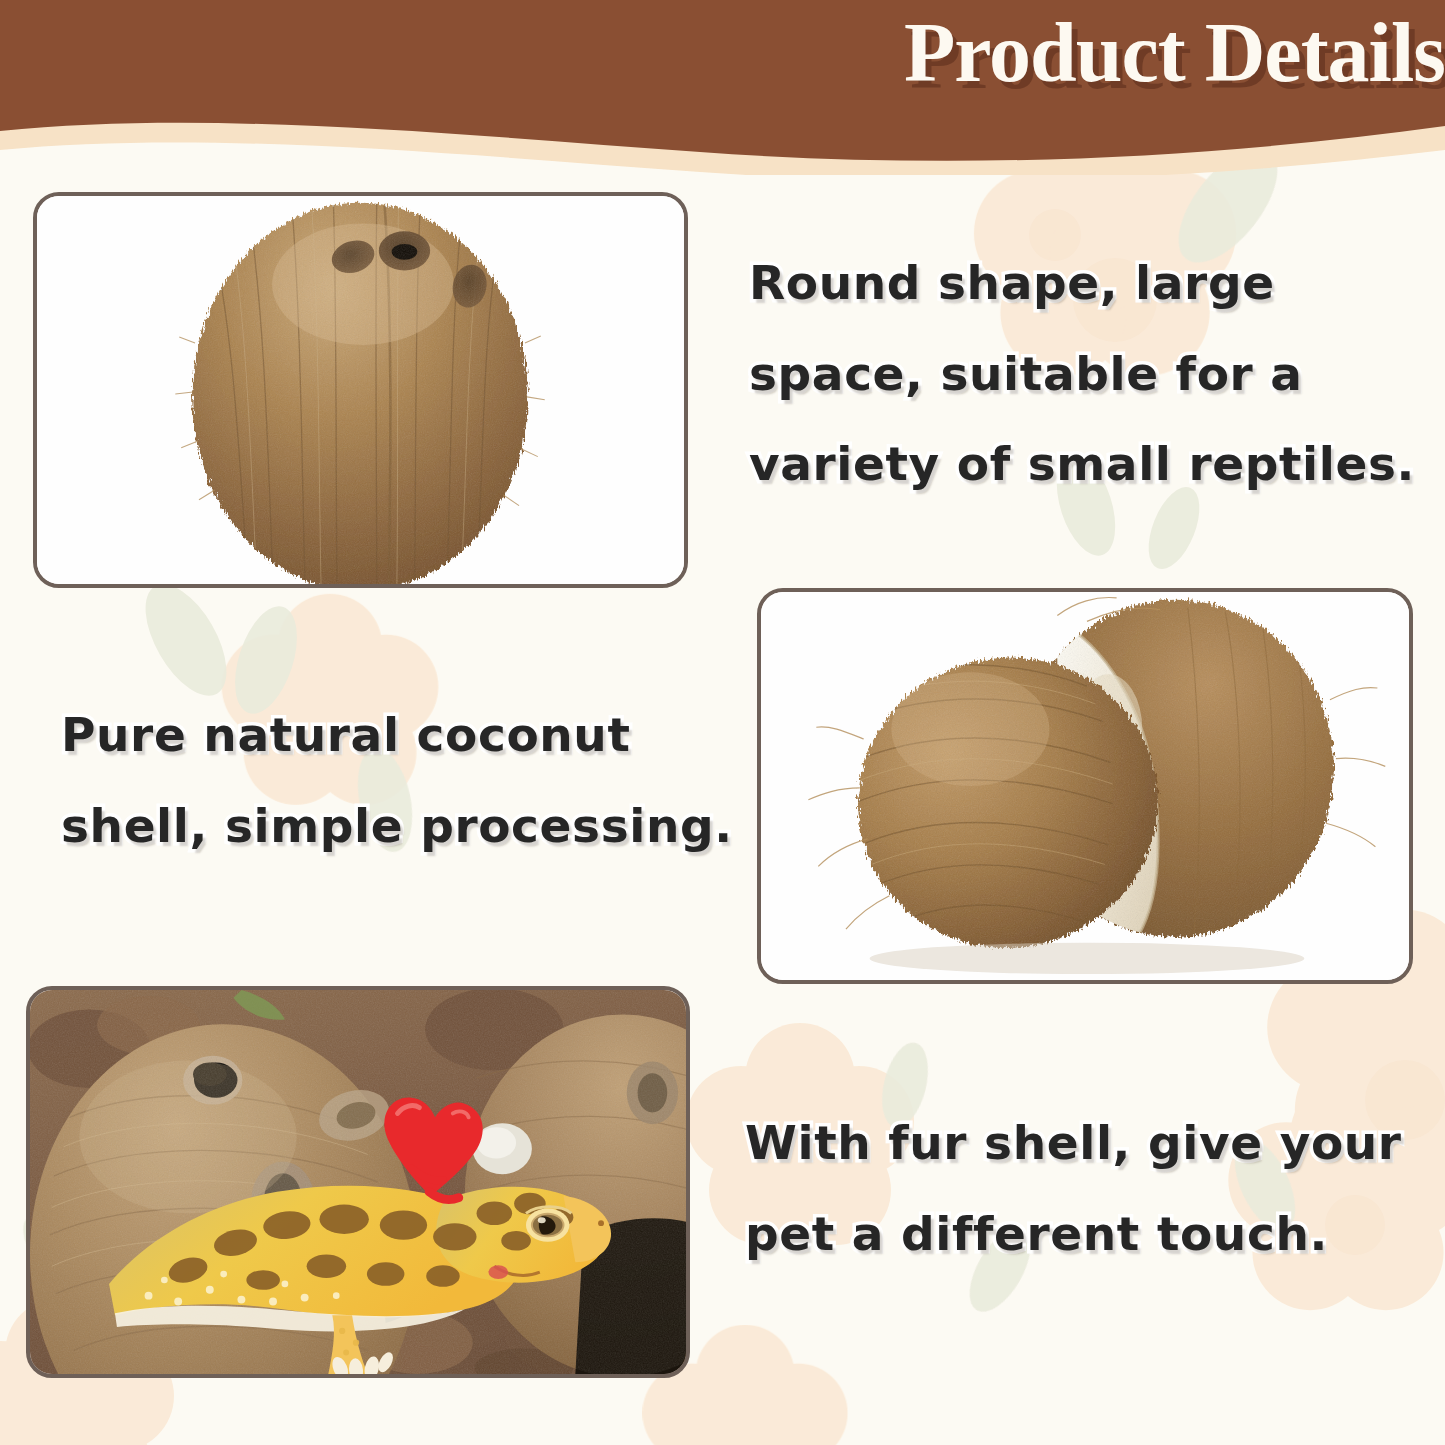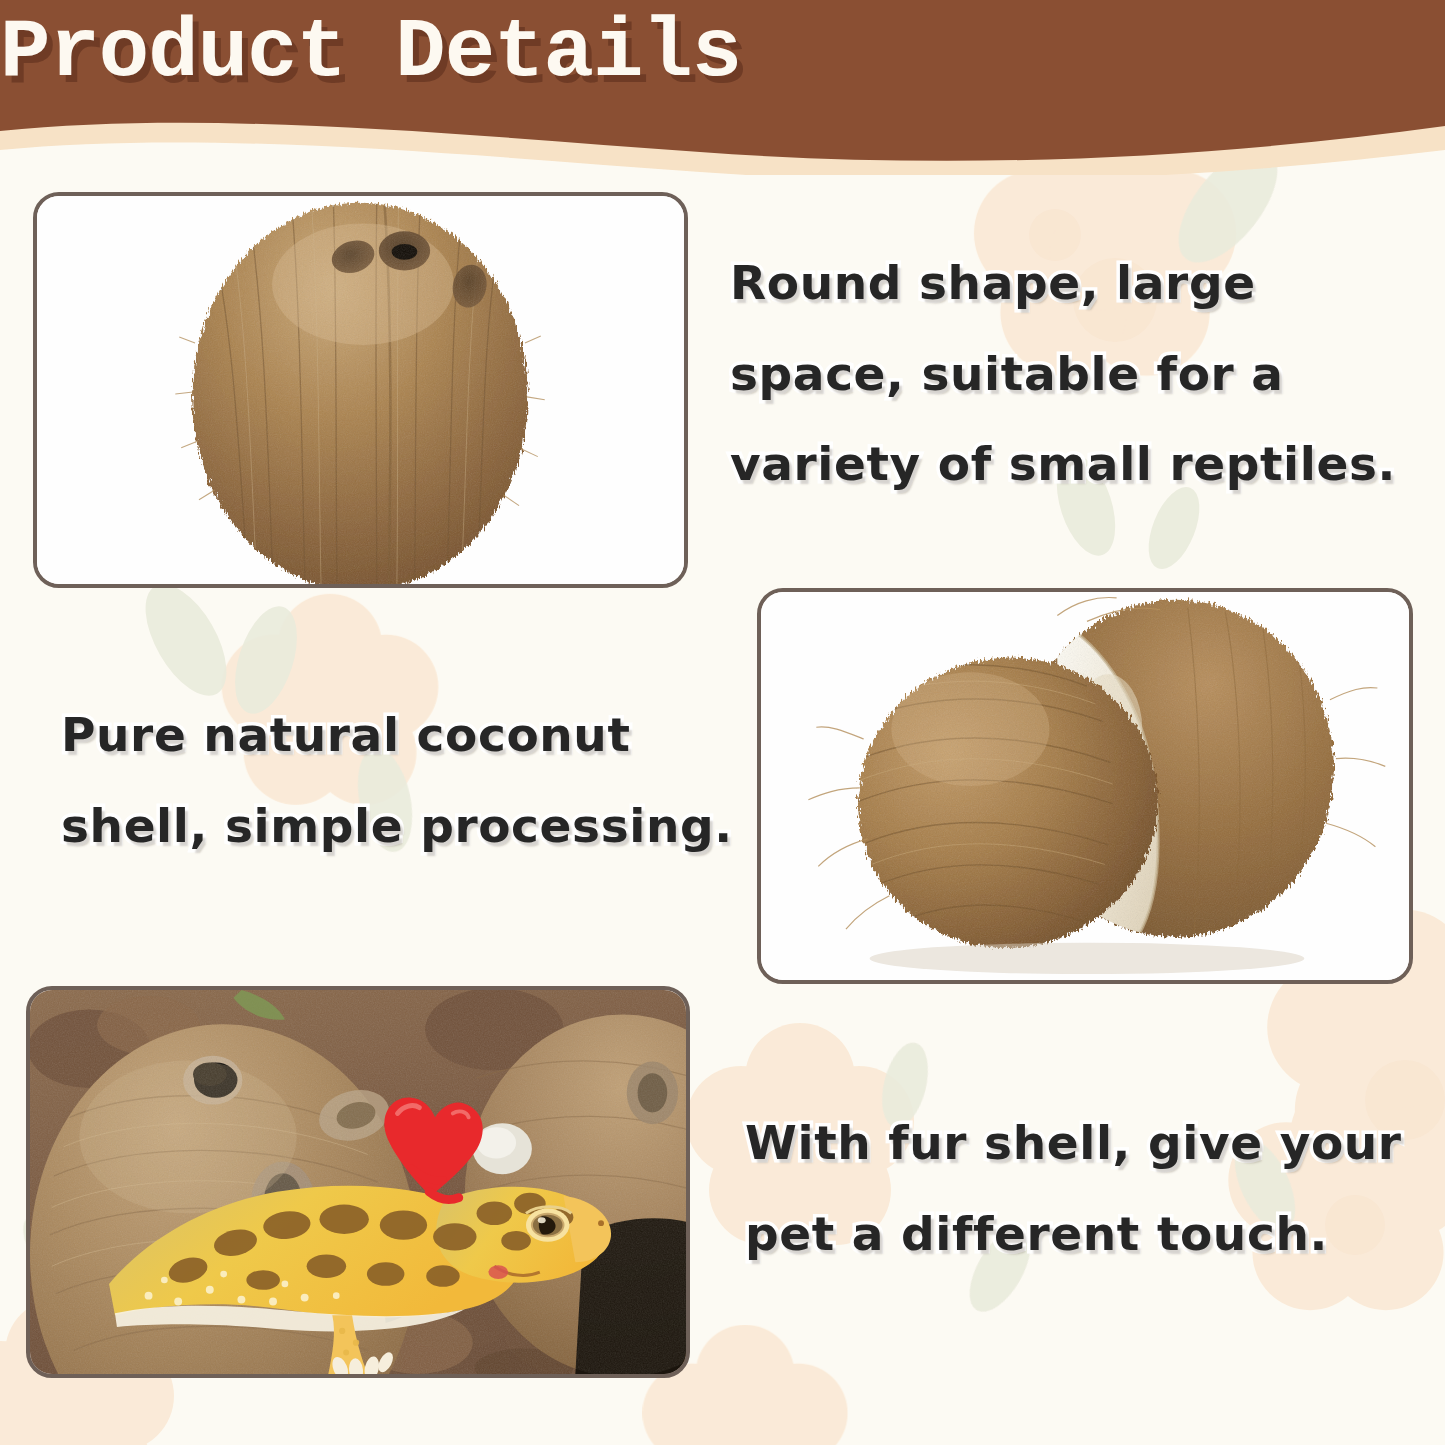--- a/index.html
+++ b/index.html
@@ -11,22 +11,22 @@
     position:relative;
   }
   #stage{position:absolute;inset:0;width:1445px;height:1445px;overflow:hidden;background:#FCFAF3;}
 
   
   #bg-pattern{position:absolute;inset:0;width:1445px;height:1445px;z-index:0;pointer-events:none;}
 
   
   #header-band{position:absolute;left:0;top:0;width:1445px;height:175px;z-index:2;}
   #header-title{
-    position:absolute;left:0;top:8px;width:1445px;text-align:left;
-    font-family:Liberation Mono, monospace;
+    position:absolute;left:0;top:8px;width:1445px;text-align:right;
+    font-family:Liberation Serif, serif;
     font-size:84px;font-weight:bold;letter-spacing:-1px;
     color:#FDF9F1;
     text-shadow:6px 7px 0 rgba(74,34,18,.42);
     z-index:3;
     line-height:1.08;
   }
 
   
   .photo-frame{
     position:absolute;
@@ -49,21 +49,21 @@
     font-weight:bold;
     color:#262626;
     font-size:47px;
     line-height:1.93;
     letter-spacing:.6px;
     -webkit-text-stroke:7px #FFFFFF;
     paint-order:stroke fill;
     text-shadow:3px 4px 2px rgba(120,110,95,.30);
     white-space:pre-line;
   }
-  #caption-round{left:730px;top:238px;width:690px;}
+  #caption-round{left:749px;top:238px;width:690px;}
   #caption-pure{left:61px;top:690px;width:690px;}
   #caption-fur{left:745px;top:1098px;width:690px;}
 </style>
 </head>
 <body>
 
 <div id="stage">
 
   <svg id="bg-pattern" viewBox="0 0 1445 1445" xmlns="http://www.w3.org/2000/svg">
     <defs>

